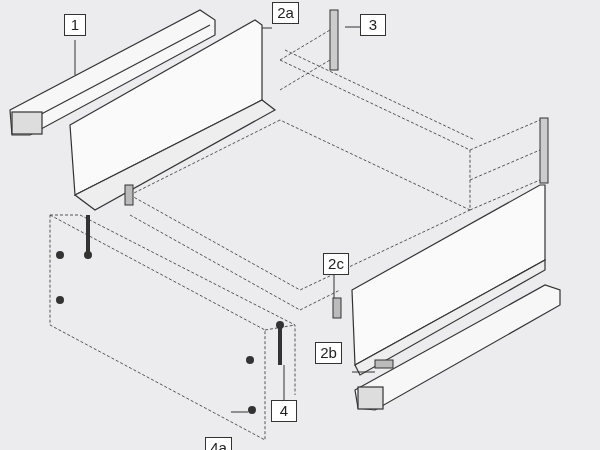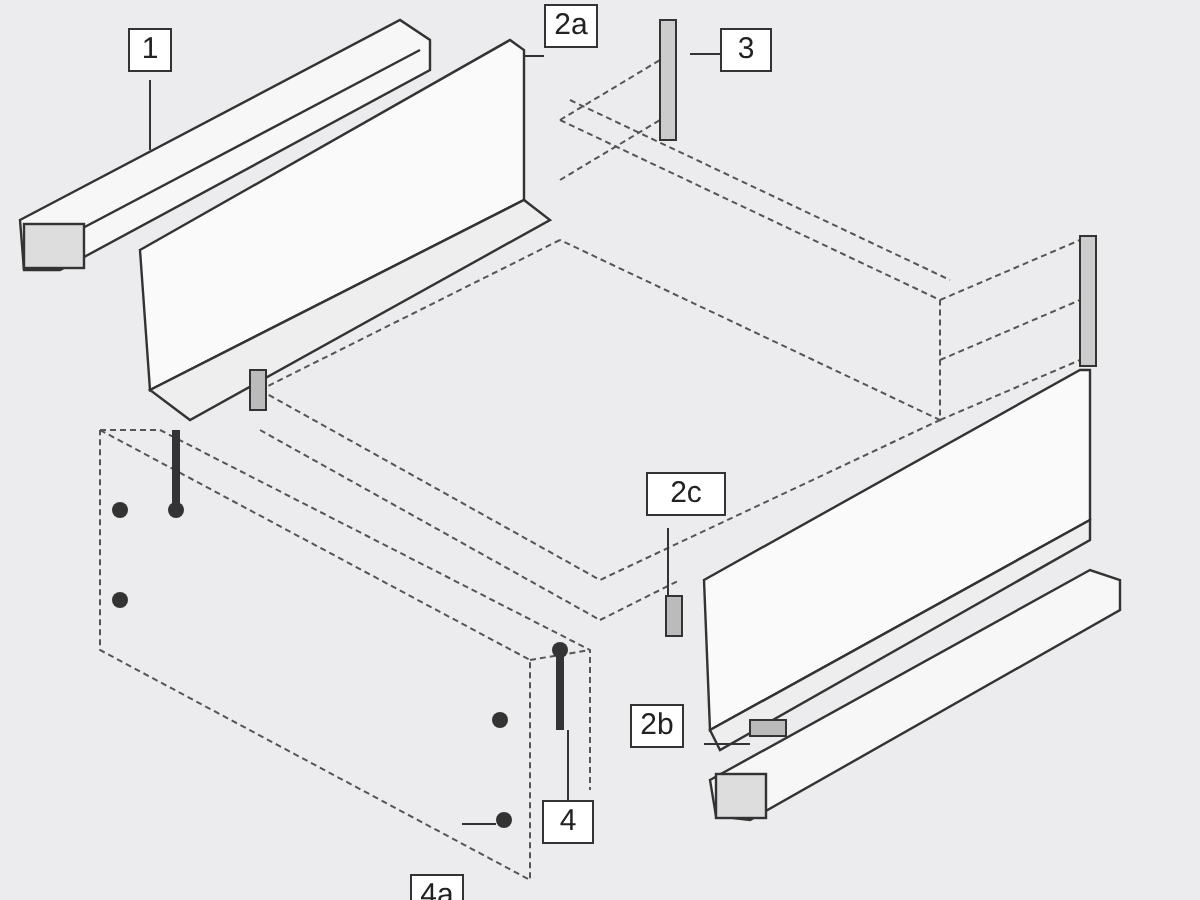--- a/index.html
+++ b/index.html
@@ -82,16 +82,16 @@
     <line x1="334" y1="264" x2="334" y2="298"></line>
     <line x1="352" y1="372" x2="375" y2="372"></line>
     <line x1="231" y1="412" x2="248" y2="412"></line>
     <line x1="284" y1="400" x2="284" y2="365"></line>
   </g>
 </svg>
 
 <div class="callout" style="left:64px;top:14px;width:22px;">1</div>
 <div class="callout" style="left:272px;top:2px;width:27px;">2a</div>
 <div class="callout" style="left:360px;top:14px;width:26px;">3</div>
-<div class="callout" style="left:323px;top:236px;width:40px;">2c</div>
-<div class="callout" style="left:315px;top:352px;width:27px;">2b</div>
+<div class="callout" style="left:323px;top:253px;width:26px;">2c</div>
+<div class="callout" style="left:315px;top:342px;width:27px;">2b</div>
 <div class="callout" style="left:205px;top:401px;width:27px;margin-top:36px;">4a</div>
 <div class="callout" style="left:271px;top:400px;width:26px;">4</div>
 
 </body></html>

